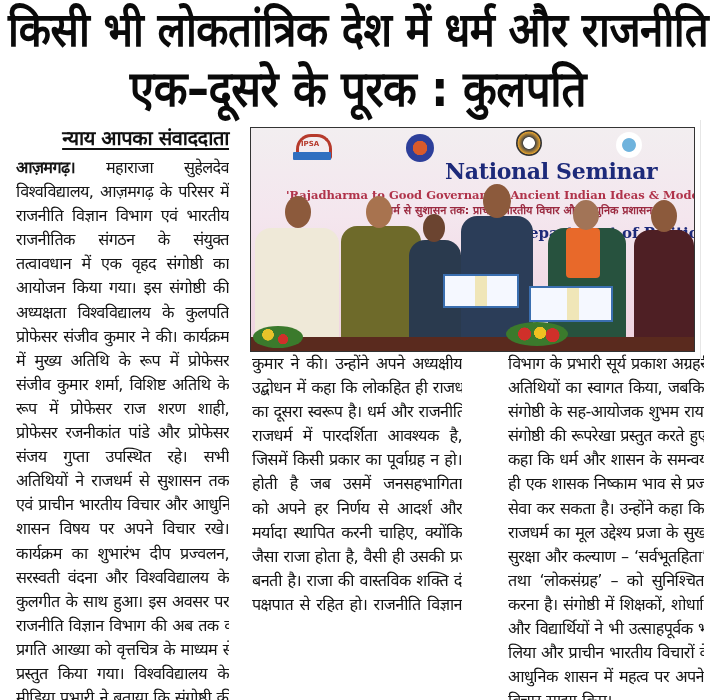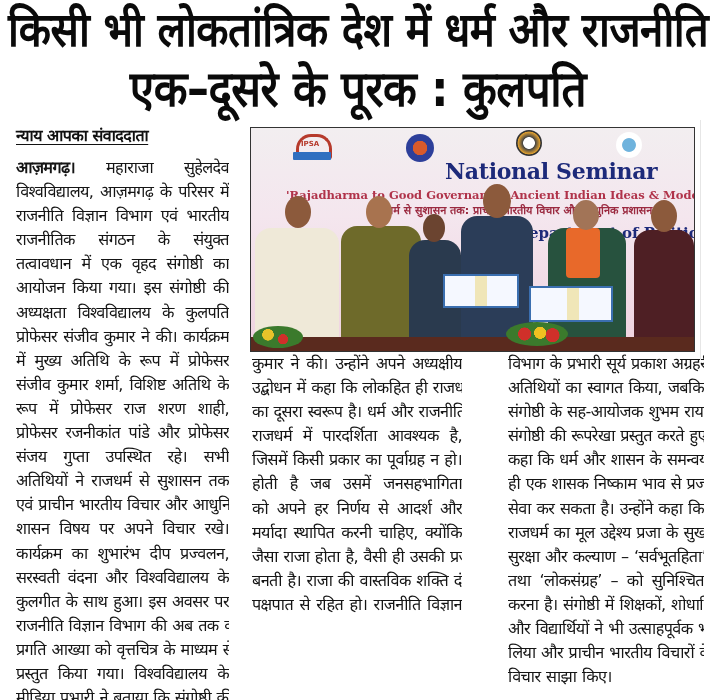--- a/index.html
+++ b/index.html
@@ -25,21 +25,21 @@
     letter-spacing: -0.6px; word-spacing: 1px;
   }
   .col .ln { display: block; white-space: nowrap; text-align-last: justify; text-align: justify; overflow: hidden; height: 24.1px; }
   .col .ln.last { text-align-last: left; }
   .col1 { left: 16px; top: 156px; width: 213px; }
   .col2 { left: 252px; top: 352px; width: 210px; }
   .col3 { left: 508px; top: 352px; width: 196px; }
 
   .byline {
     position: absolute; left: 16px; top: 124px; width: 213px;
-    text-align: left; font-size: 16px; font-weight: bold;
+    text-align: right; font-size: 20px; font-weight: bold;
     text-decoration: underline; text-underline-offset: 3px; letter-spacing: -0.5px;
   }
   .dateline { font-weight: bold; }
 
   .photo {
     position: absolute; left: 250px; top: 127px; width: 443px; height: 223px;
     border: 1px solid #333; overflow: hidden;
     background: linear-gradient(180deg, #f2eef0 0%, #f4e6ee 40%, #efd2df 100%);
     text-align: right;
   }
@@ -172,16 +172,17 @@
   <span class="ln">संगोष्ठी की रूपरेखा प्रस्तुत करते हुए</span>
   <span class="ln">कहा कि धर्म और शासन के समन्वय से</span>
   <span class="ln">ही एक शासक निष्काम भाव से प्रजा की</span>
   <span class="ln">सेवा कर सकता है। उन्होंने कहा कि</span>
   <span class="ln">राजधर्म का मूल उद्देश्य प्रजा के सुख,</span>
   <span class="ln">सुरक्षा और कल्याण – ‘सर्वभूतहिता’</span>
   <span class="ln">तथा ‘लोकसंग्रह’ – को सुनिश्चित</span>
   <span class="ln">करना है। संगोष्ठी में शिक्षकों, शोधार्थियों</span>
   <span class="ln">और विद्यार्थियों ने भी उत्साहपूर्वक भाग</span>
   <span class="ln">लिया और प्राचीन भारतीय विचारों के</span>
+  <span class="ln">आधुनिक शासन में महत्व पर अपने</span>
   <span class="ln last">विचार साझा किए।</span>
 </div>
 
 <div class="rule-right"></div>
 
 </body></html>

